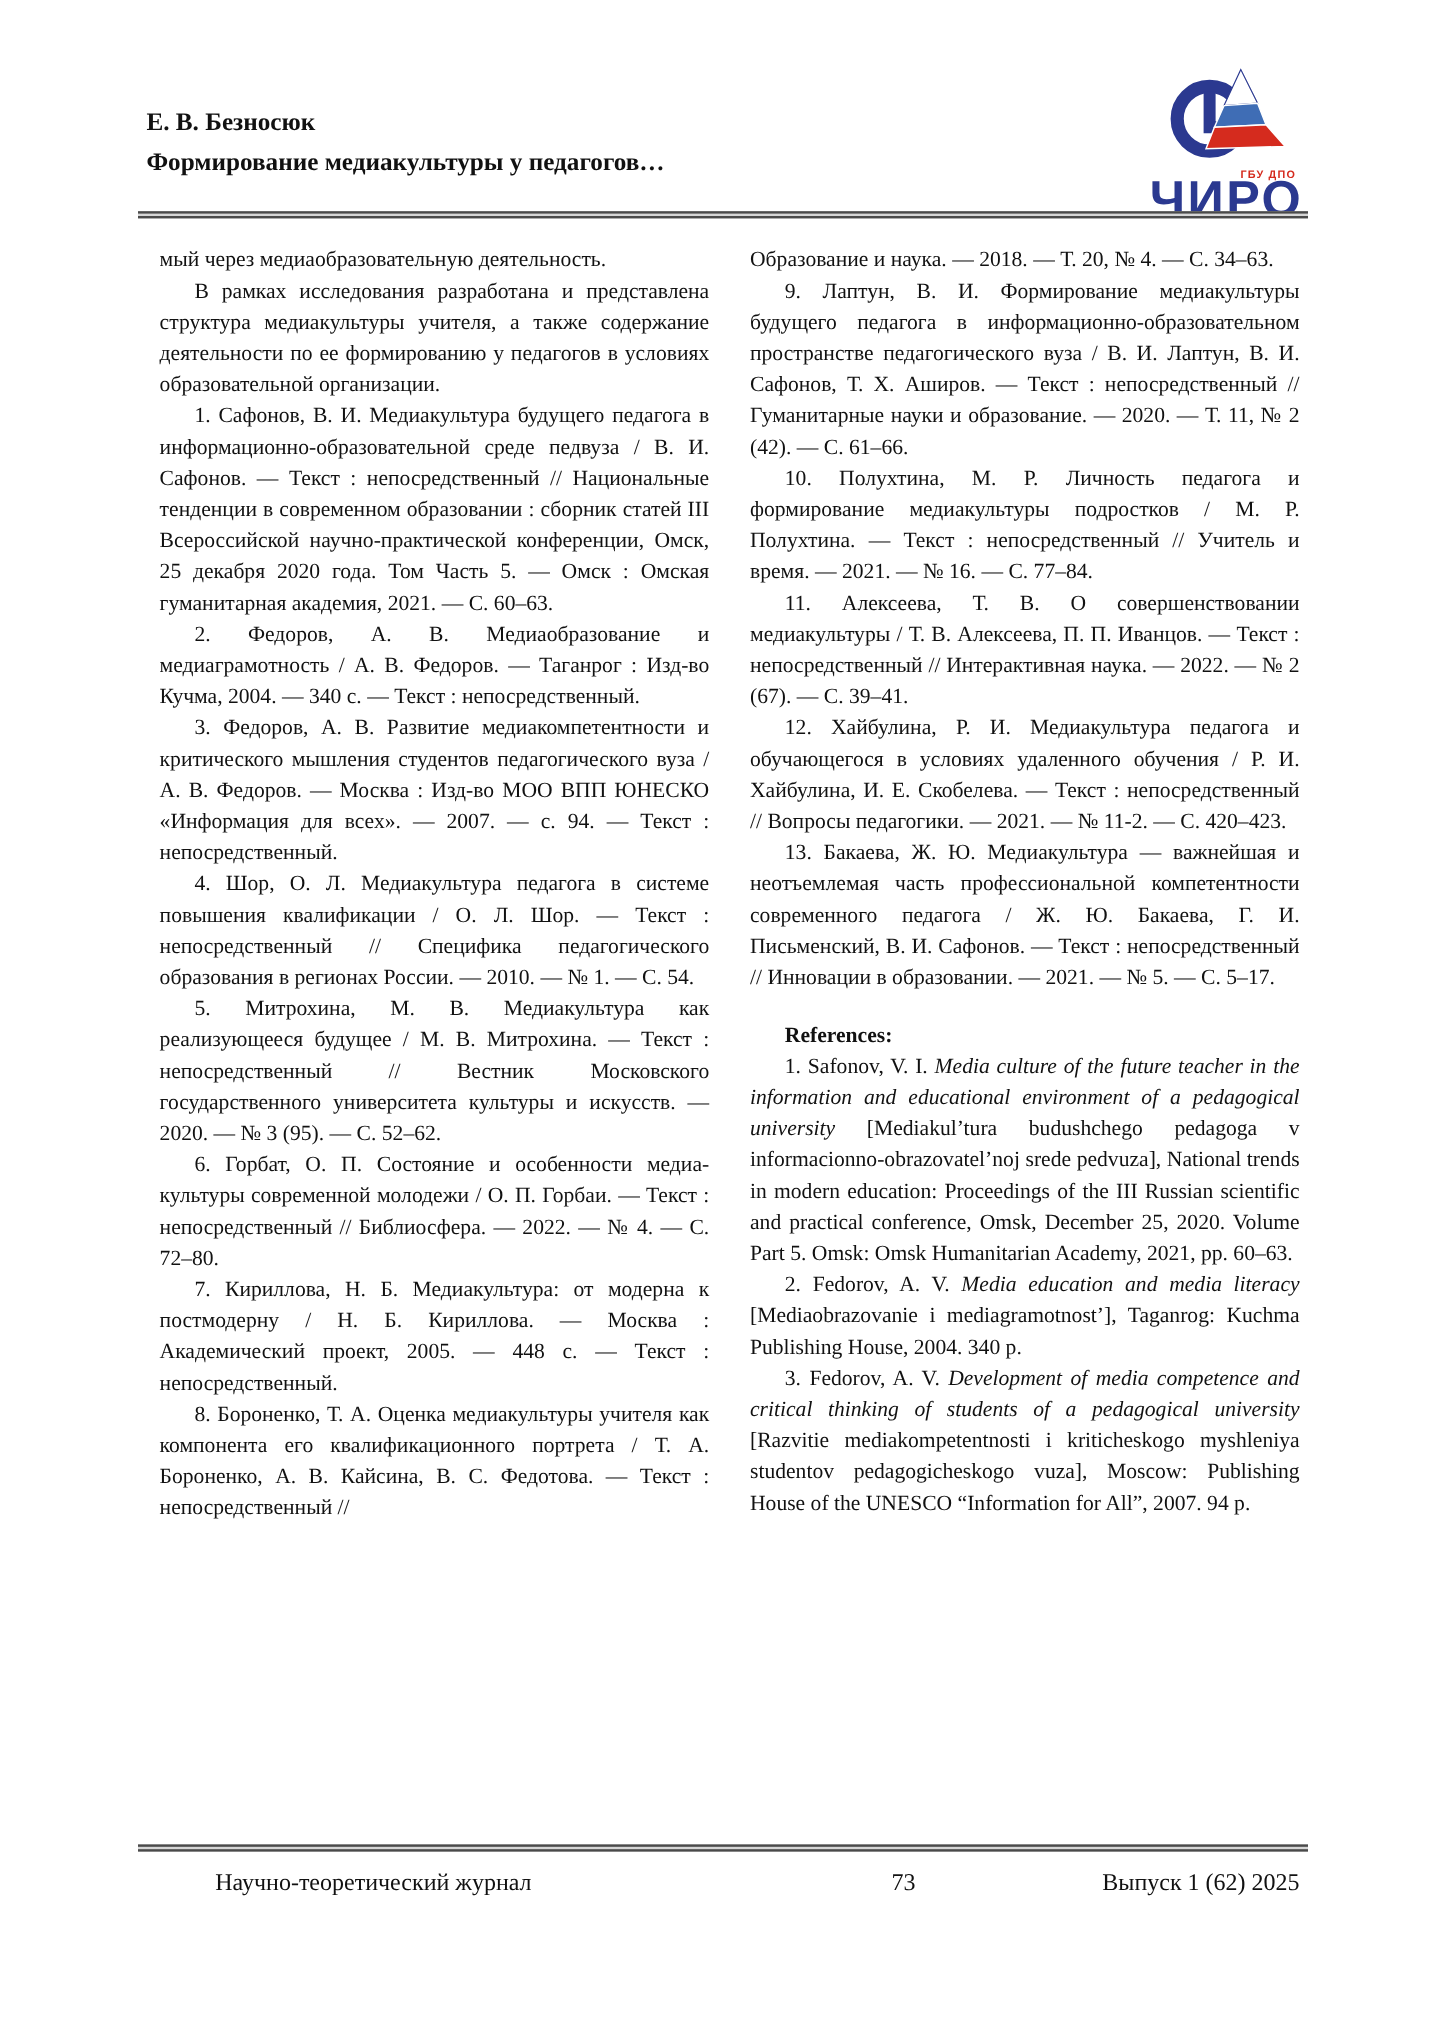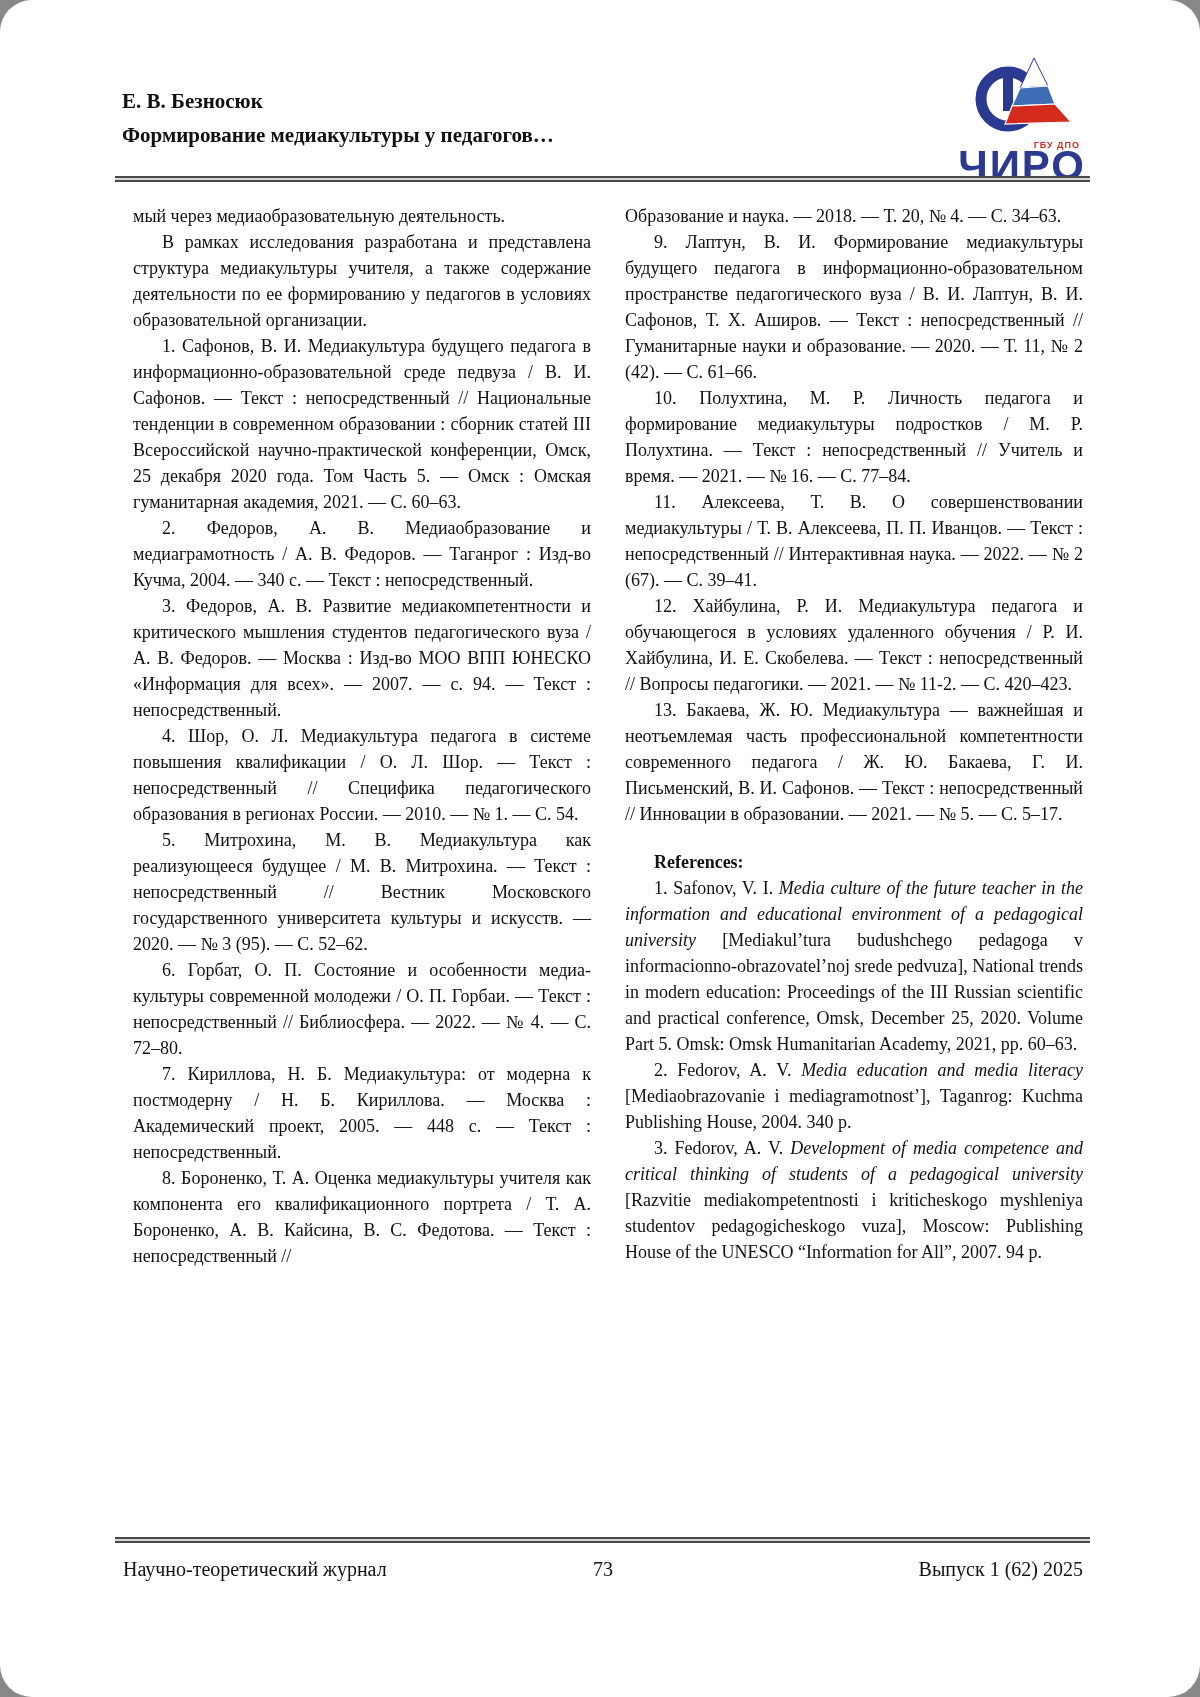--- a/index.html
+++ b/index.html
@@ -5,21 +5,20 @@
   html, body { margin: 0; padding: 0; background: #888; }
   .page {
     position: relative;
     width: 1200px;
     height: 1697px;
     margin: 0 auto;
     background: #ffffff;
     font-family: "Liberation Serif", "DejaVu Serif", serif;
     color: #111;
     overflow: hidden;
-    border-radius: 32px;
   }
 
   
   .header-text { position: absolute; left: 122px; top: 88px; }
   .header-author { font-weight: bold; font-size: 21px; line-height: 26px; }
   .header-title  { font-weight: bold; font-size: 21px; line-height: 26px; margin-top: 8px; text-align: right; }
 
   .logo {
     position: absolute; top: 56px; right: 114px; width: 168px;
     display: flex; flex-direction: column; align-items: flex-end;
@@ -61,21 +60,21 @@
     font-weight: bold; text-indent: 29px;
     margin: 22px 0 0 0; text-align: left;
   }
 
   
   .footer {
     position: absolute; left: 123px; top: 1558px; width: 960px;
     display: flex; align-items: baseline;
     font-size: 20px;
   }
-  .footer > span { flex: 1; }
+  .footer > span { flex: 1; text-align: right; }
   .footer-page { text-align: center; }
   .footer-issue { text-align: right; }
 </style>
 </head>
 <body>
 
 <div class="page">
 
   <div class="header-text">
     <div class="header-author">Е. В. Безносюк</div>

